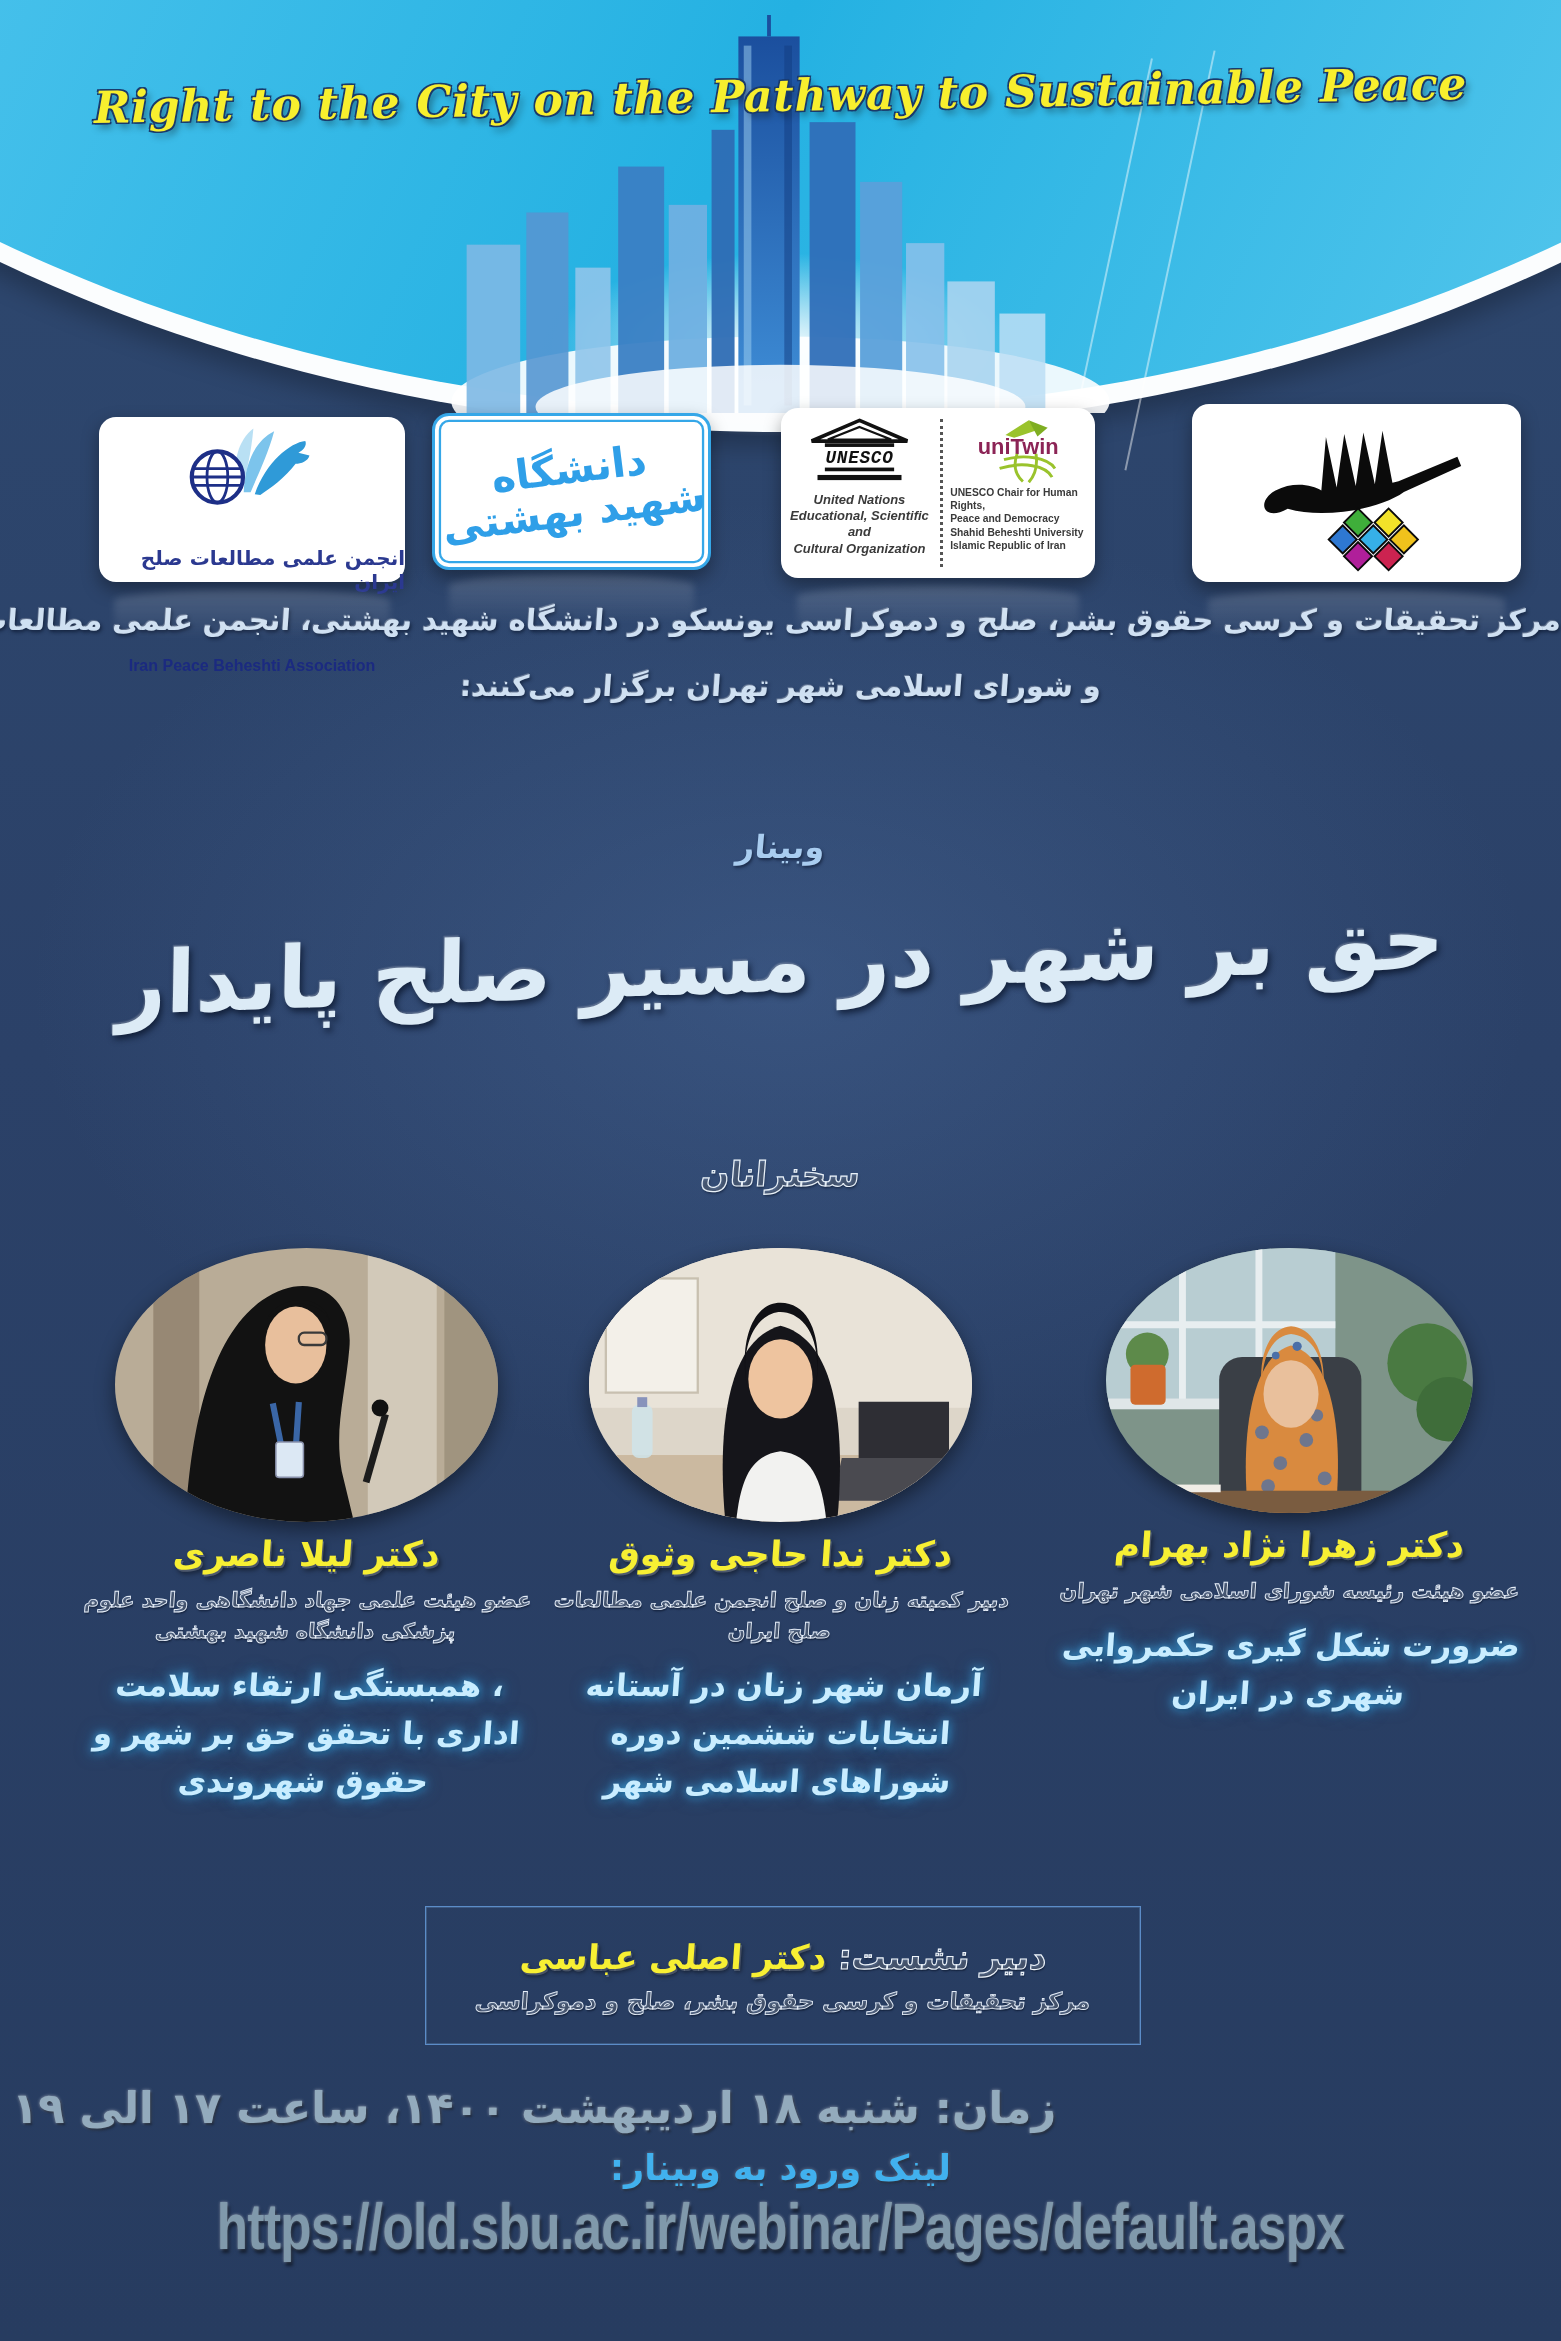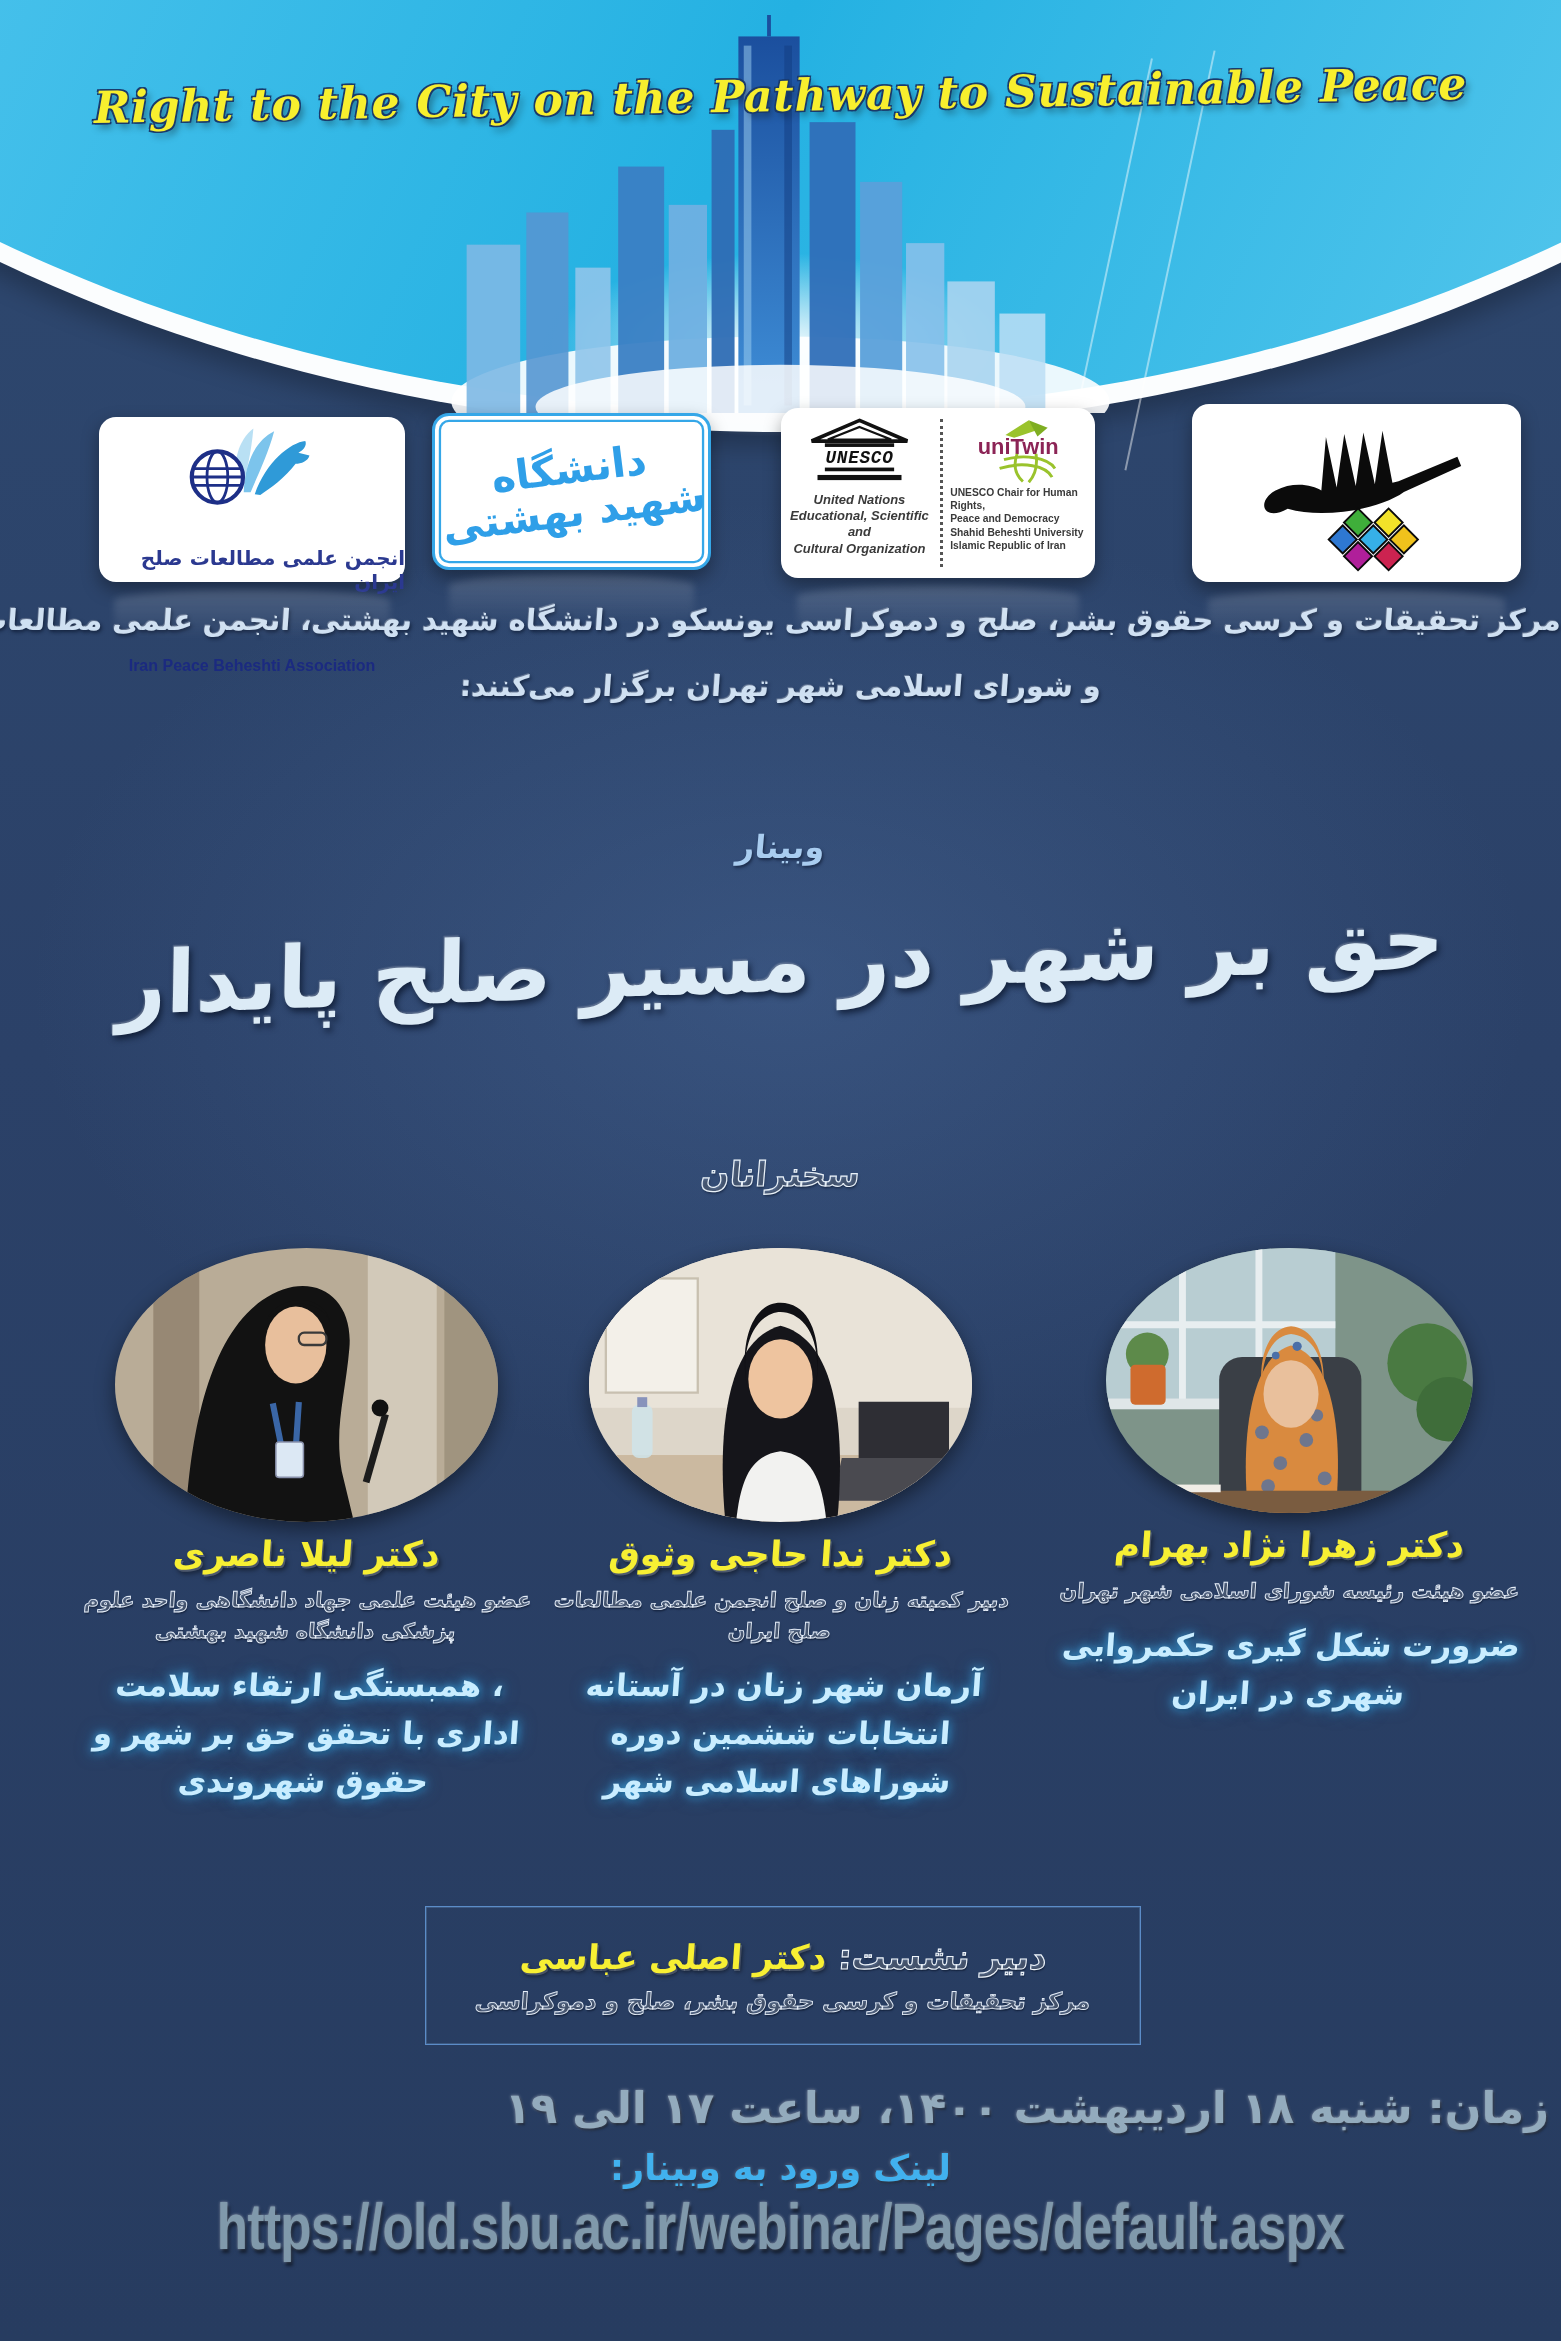--- a/index.html
+++ b/index.html
@@ -77,21 +77,21 @@
   
   .moderator-box{position:absolute;left:425px;top:1906px;width:716px;height:139px;border:1.5px solid #5b8cc8;
     box-sizing:border-box;display:flex;flex-direction:column;align-items:center;justify-content:center;z-index:4;
     box-shadow:inset 0 0 0 0.8px rgba(120,170,220,.35);}
   .mod-line1{direction:rtl;font-size:34px;font-weight:bold;transform:skewX(-4deg);}
   .mod-label{color:rgba(230,240,250,.22);-webkit-text-stroke:1.1px #eef4fa;text-shadow:0.8px 1.5px 1.5px rgba(5,15,35,.5);}
   .mod-name{color:#f7ef33;text-shadow:1.5px 2.3px 0 rgba(255,255,255,.2), 2.3px 3.1px 4.6px rgba(0,0,0,.5);}
   .mod-org{margin-top:10.7px;direction:rtl;font-size:23px;font-weight:bold;transform:skewX(-4deg);
     color:rgba(230,240,250,.22);-webkit-text-stroke:0.9px #e6eef8;text-shadow:0.8px 1.5px 1.5px rgba(5,15,35,.5);}
   
-  .date-line{position:absolute;left:0;right:12px;top:2083px;text-align:right;direction:rtl;
+  .date-line{position:absolute;left:0;right:0;top:2083px;text-align:left;direction:rtl;
     color:#93abbd;font-size:43px;font-weight:bold;
     text-shadow:1.5px 2.3px 2.3px rgba(0,0,0,.45), 0 0 3.1px rgba(255,255,255,.55);margin-left:12px;}
   .link-label{position:absolute;left:0;right:0;top:2148px;text-align:center;direction:rtl;
     color:#41b1ee;font-size:35px;font-weight:bold;text-shadow:0.8px 1.5px 2.3px rgba(0,0,0,.4), 0 0 3.8px rgba(255,255,255,.35);}
   .webinar-url{position:absolute;left:0;right:0;top:2190px;text-align:center;
     font-family:"Liberation Sans",sans-serif;font-weight:bold;font-size:64px;letter-spacing:-0.8px;
     color:#8099ab;transform:scaleX(.8);transform-origin:center;white-space:nowrap;cursor:pointer;text-decoration:none;display:block;
     text-shadow:2.3px 3.8px 3.8px rgba(0,0,0,.5), 0 0 3.1px rgba(255,255,255,.5);}
 </style>
 </head>

